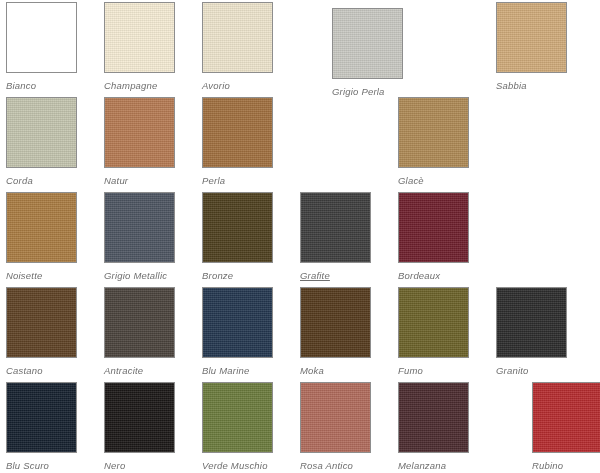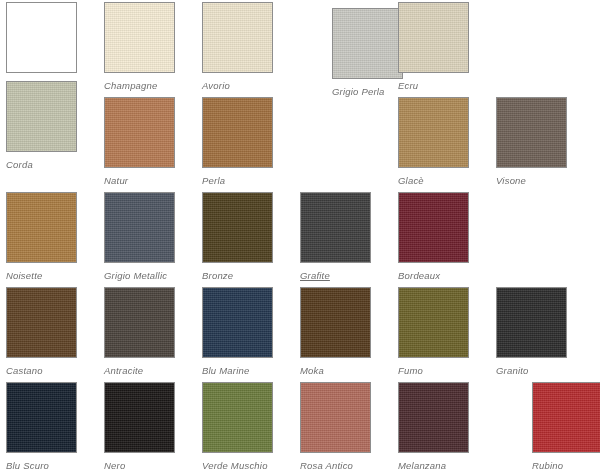--- a/index.html
+++ b/index.html
@@ -89,27 +89,27 @@
           <div class="weave"></div>
         </div>
         <div class="swatch-label" style="color: rgb(111, 111, 111);">Avorio</div>
       </div>
       <div class="swatch-cell" style="left: 300px; top: 8px; padding-left: 32px;">
         <div class="swatch-chip" style="width: 71px; height: 71px; background: rgb(201, 201, 194); border-color: rgb(141, 141, 141);">
           <div class="weave"></div>
         </div>
         <div class="swatch-label" style="color: rgb(111, 111, 111);">Grigio Perla</div>
       </div>
-      <div class="swatch-cell" style="left: 398px; top: 2px;">
-        <div class="swatch-chip" style="width: 71px; height: 71px; background: rgb(220, 211, 188); border-color: rgb(141, 141, 141);">
-          <div class="weave"></div>
-        </div>
-        <div class="swatch-label" style="color: rgb(111, 111, 111);">Ecru</div>
-      </div>
-      <div class="swatch-cell" style="left: 6px; top: 81px;">
+      <div class="swatch-cell" style="left: 496px; top: 2px;">
+        <div class="swatch-chip" style="width: 71px; height: 71px; background: rgb(207, 170, 121); border-color: rgb(141, 141, 141);">
+          <div class="weave"></div>
+        </div>
+        <div class="swatch-label" style="color: rgb(111, 111, 111);">Sabbia</div>
+      </div>
+      <div class="swatch-cell" style="left: 6px; top: 97px;">
         <div class="swatch-chip" style="width: 71px; height: 71px; background: rgb(195, 196, 174); border-color: rgb(141, 141, 141);">
           <div class="weave"></div>
         </div>
         <div class="swatch-label" style="color: rgb(111, 111, 111);">Corda</div>
       </div>
       <div class="swatch-cell" style="left: 104px; top: 97px;">
         <div class="swatch-chip" style="width: 71px; height: 71px; background: rgb(181, 121, 82); border-color: rgb(141, 141, 141);">
           <div class="weave"></div>
         </div>
         <div class="swatch-label" style="color: rgb(111, 111, 111);">Natur</div>
@@ -118,26 +118,20 @@
         <div class="swatch-chip" style="width: 71px; height: 71px; background: rgb(160, 111, 62); border-color: rgb(141, 141, 141);">
           <div class="weave"></div>
         </div>
         <div class="swatch-label" style="color: rgb(111, 111, 111);">Perla</div>
       </div>
       <div class="swatch-cell" style="left: 398px; top: 97px;">
         <div class="swatch-chip" style="width: 71px; height: 71px; background: rgb(174, 137, 84); border-color: rgb(141, 141, 141);">
           <div class="weave"></div>
         </div>
         <div class="swatch-label" style="color: rgb(111, 111, 111);">Glacè</div>
-      </div>
-      <div class="swatch-cell" style="left: 496px; top: 97px;">
-        <div class="swatch-chip" style="width: 71px; height: 71px; background: rgb(110, 96, 86); border-color: rgb(141, 141, 141);">
-          <div class="weave"></div>
-        </div>
-        <div class="swatch-label" style="color: rgb(111, 111, 111);">Visone</div>
       </div>
       <div class="swatch-cell" style="left: 6px; top: 192px;">
         <div class="swatch-chip" style="width: 71px; height: 71px; background: rgb(169, 123, 65); border-color: rgb(141, 141, 141);">
           <div class="weave"></div>
         </div>
         <div class="swatch-label" style="color: rgb(111, 111, 111);">Noisette</div>
       </div>
       <div class="swatch-cell" style="left: 104px; top: 192px;">
         <div class="swatch-chip" style="width: 71px; height: 71px; background: rgb(76, 84, 96); border-color: rgb(141, 141, 141);">
           <div class="weave"></div>

